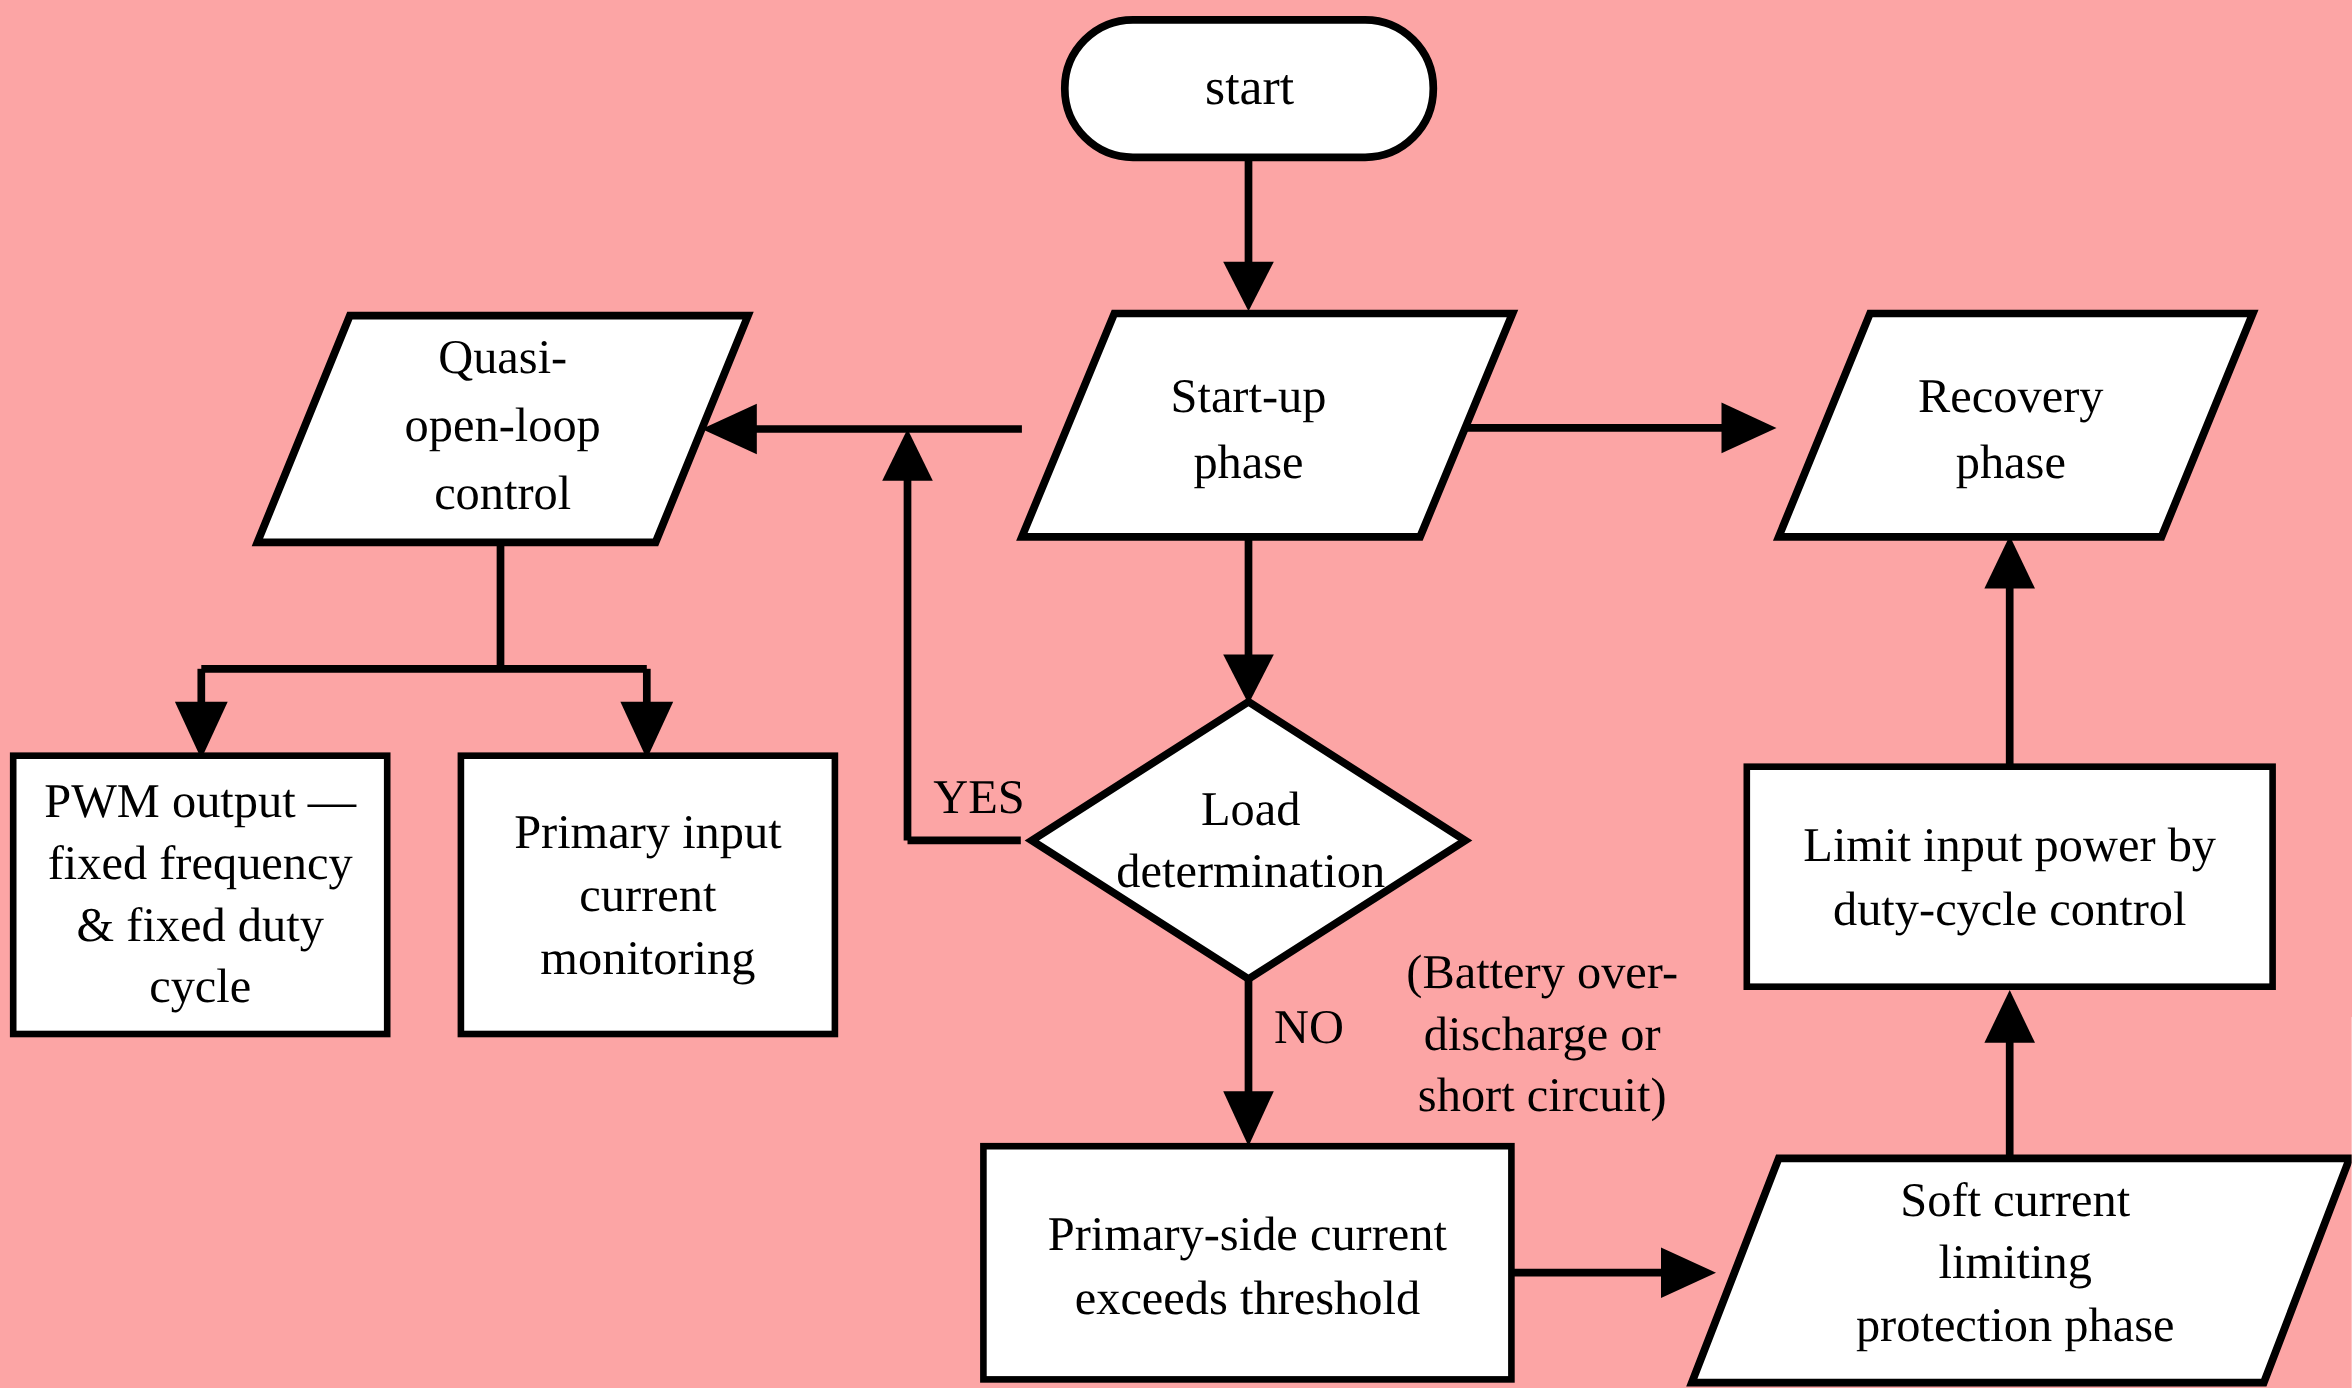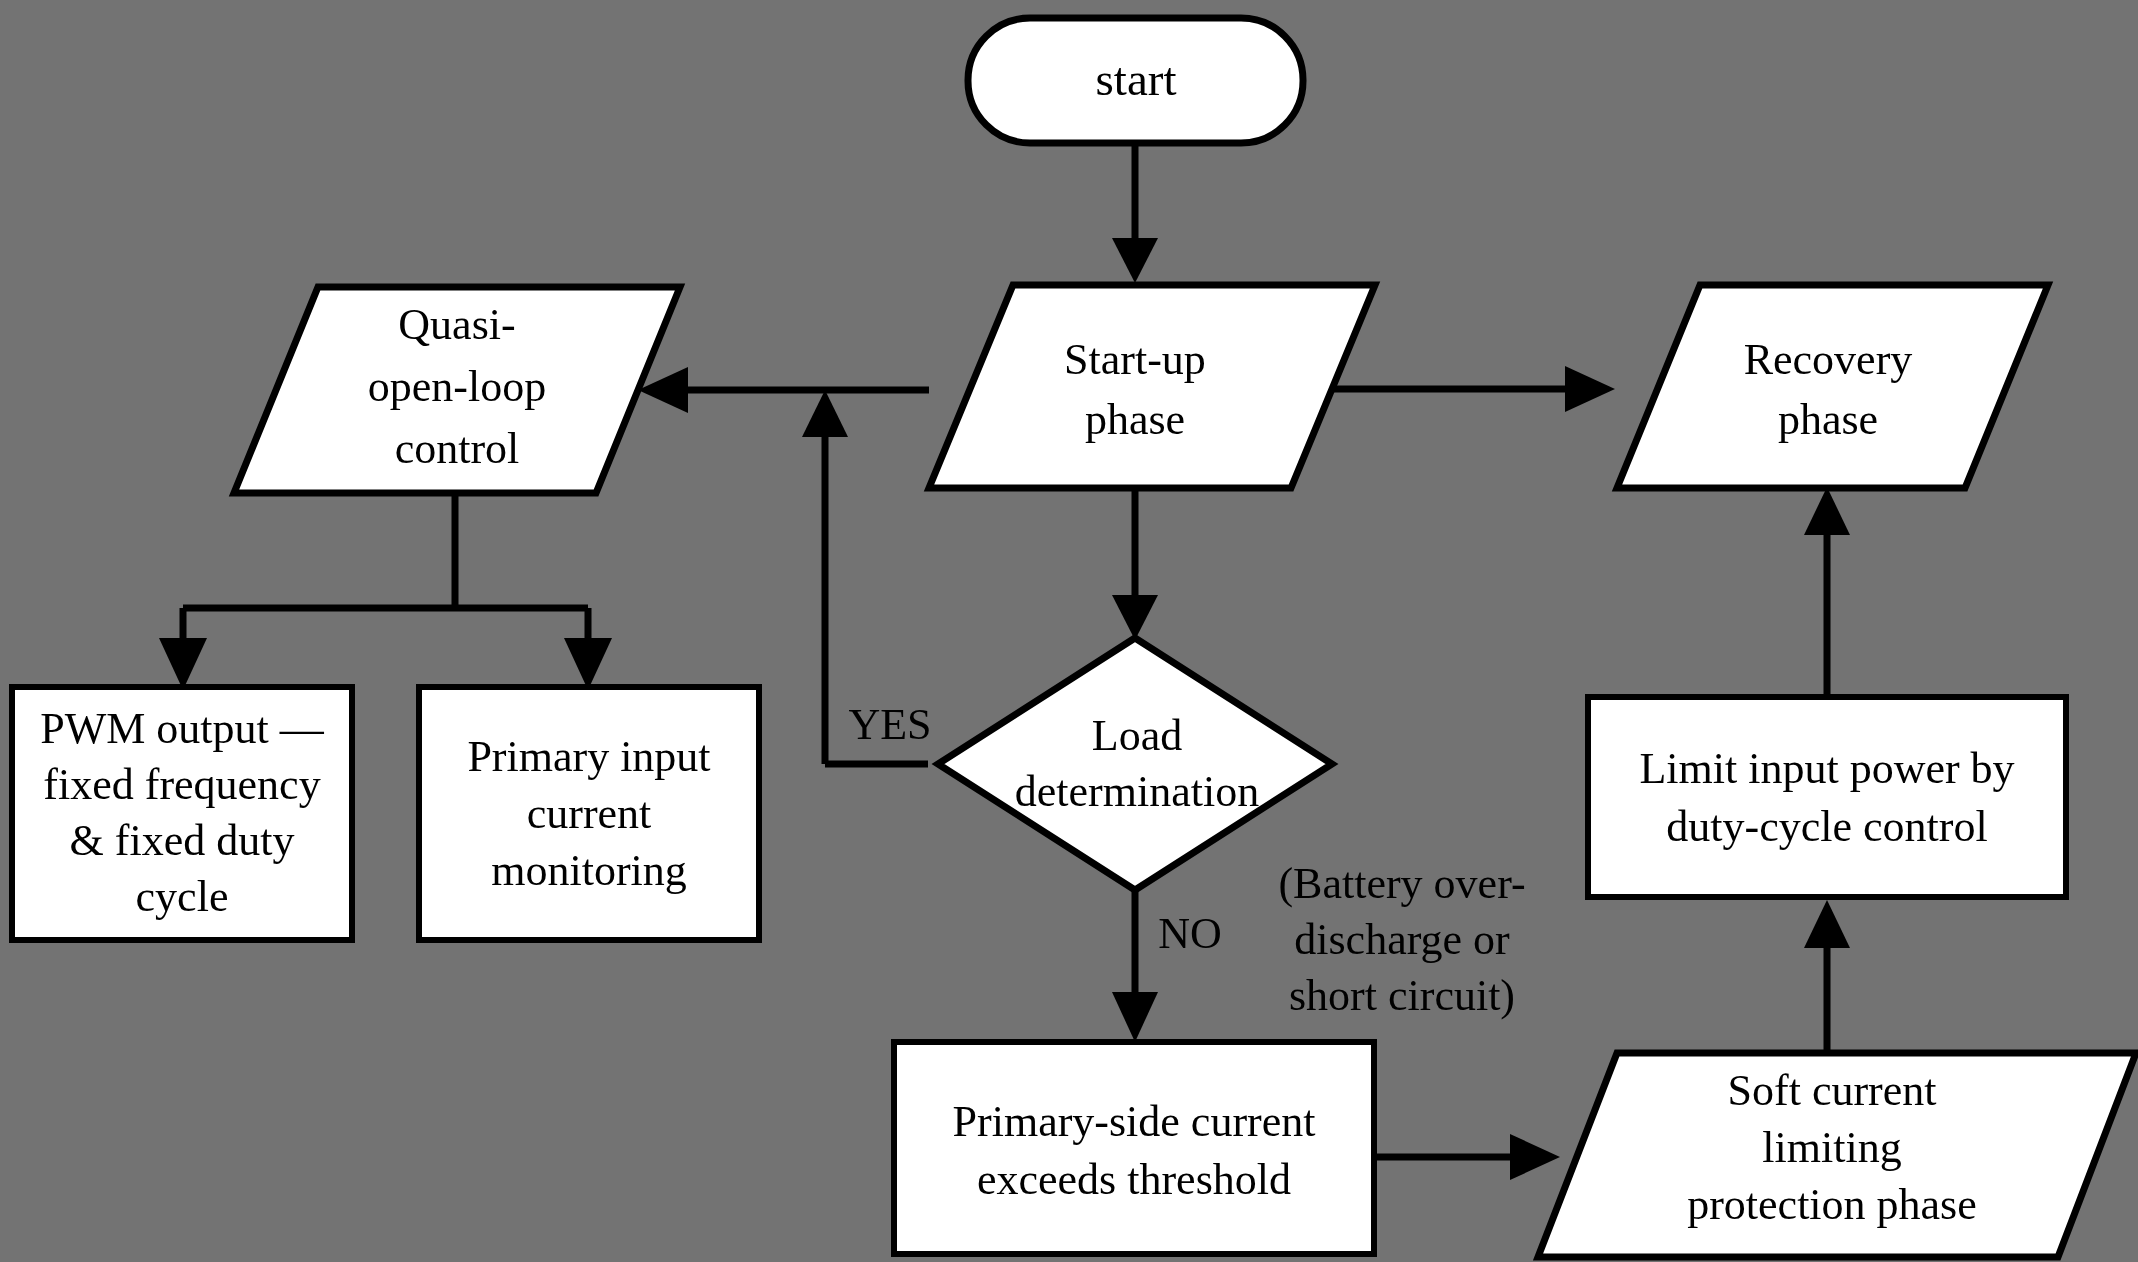--- a/index.html
+++ b/index.html
@@ -4,21 +4,21 @@
 <style>
   html, body {
     margin: 0;
     padding: 0;
     background: #ffffff;
   }
   #canvas-wrap {
     position: relative;
     width: 2138px;
     height: 1262px;
-    background: #737373;
+    background: #fca5a5;
     overflow: hidden;
   }
   svg#flowchart {
     display: block;
     width: 2138px;
     height: 1262px;
   }
   .shape {
     fill: #ffffff;
     stroke: #000000;

